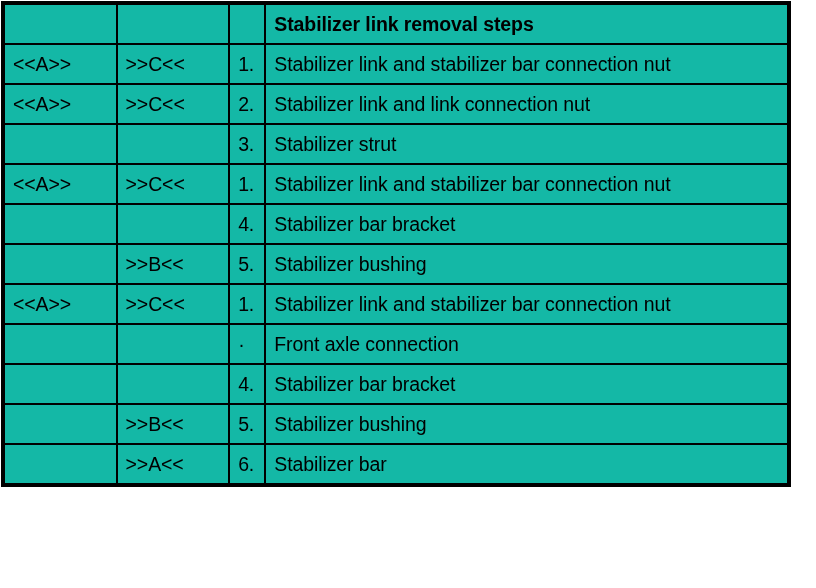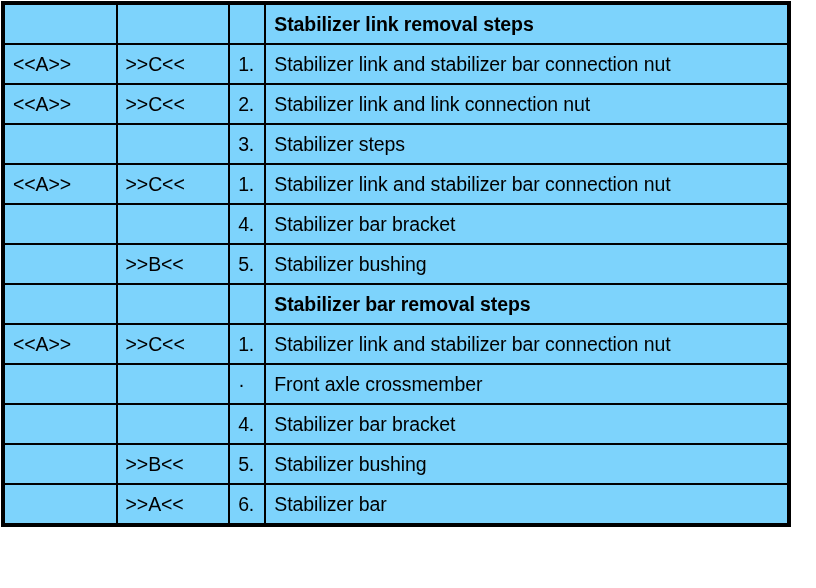--- a/index.html
+++ b/index.html
@@ -23,21 +23,21 @@
     background: #ffffff;
   }
 
   table.steps-table {
     position: absolute;
     left: 1px;
     top: 1px;
     width: 790px;
     border-collapse: collapse;
     table-layout: fixed;
-    background: #7dd3fc;
+    background: #14b8a6;
     border: 4px solid #000000;
   }
 
   table.steps-table col.col-a   { width: 113px; }
   table.steps-table col.col-b   { width: 112px; }
   table.steps-table col.col-num { width: 36px;  }
   table.steps-table col.col-txt { width: 521px; }
 
   table.steps-table td {
     border: 2px solid #000000;
@@ -104,57 +104,51 @@
         <tr>
           <td class="cell-marker">&lt;&lt;A&gt;&gt;</td>
           <td class="cell-marker">&gt;&gt;C&lt;&lt;</td>
           <td class="cell-num">2.</td>
           <td class="cell-text">Stabilizer link and link connection nut</td>
         </tr>
         <tr>
           <td class="cell-marker"></td>
           <td class="cell-marker"></td>
           <td class="cell-num">3.</td>
-          <td class="cell-text">Stabilizer steps</td>
+          <td class="cell-text">Stabilizer strut</td>
         </tr>
         <tr>
           <td class="cell-marker">&lt;&lt;A&gt;&gt;</td>
           <td class="cell-marker">&gt;&gt;C&lt;&lt;</td>
           <td class="cell-num">1.</td>
           <td class="cell-text">Stabilizer link and stabilizer bar connection nut</td>
         </tr>
         <tr>
           <td class="cell-marker"></td>
           <td class="cell-marker"></td>
           <td class="cell-num">4.</td>
           <td class="cell-text">Stabilizer bar bracket</td>
         </tr>
         <tr>
           <td class="cell-marker"></td>
           <td class="cell-marker">&gt;&gt;B&lt;&lt;</td>
           <td class="cell-num">5.</td>
           <td class="cell-text">Stabilizer bushing</td>
         </tr>
         <tr>
-          <td class="cell-marker"></td>
-          <td class="cell-marker"></td>
-          <td class="cell-num"></td>
-          <td class="cell-text is-header">Stabilizer bar removal steps</td>
-        </tr>
-        <tr>
           <td class="cell-marker">&lt;&lt;A&gt;&gt;</td>
           <td class="cell-marker">&gt;&gt;C&lt;&lt;</td>
           <td class="cell-num">1.</td>
           <td class="cell-text">Stabilizer link and stabilizer bar connection nut</td>
         </tr>
         <tr>
           <td class="cell-marker"></td>
           <td class="cell-marker"></td>
           <td class="cell-num is-bullet">·</td>
-          <td class="cell-text">Front axle crossmember</td>
+          <td class="cell-text">Front axle connection</td>
         </tr>
         <tr>
           <td class="cell-marker"></td>
           <td class="cell-marker"></td>
           <td class="cell-num">4.</td>
           <td class="cell-text">Stabilizer bar bracket</td>
         </tr>
         <tr>
           <td class="cell-marker"></td>
           <td class="cell-marker">&gt;&gt;B&lt;&lt;</td>

